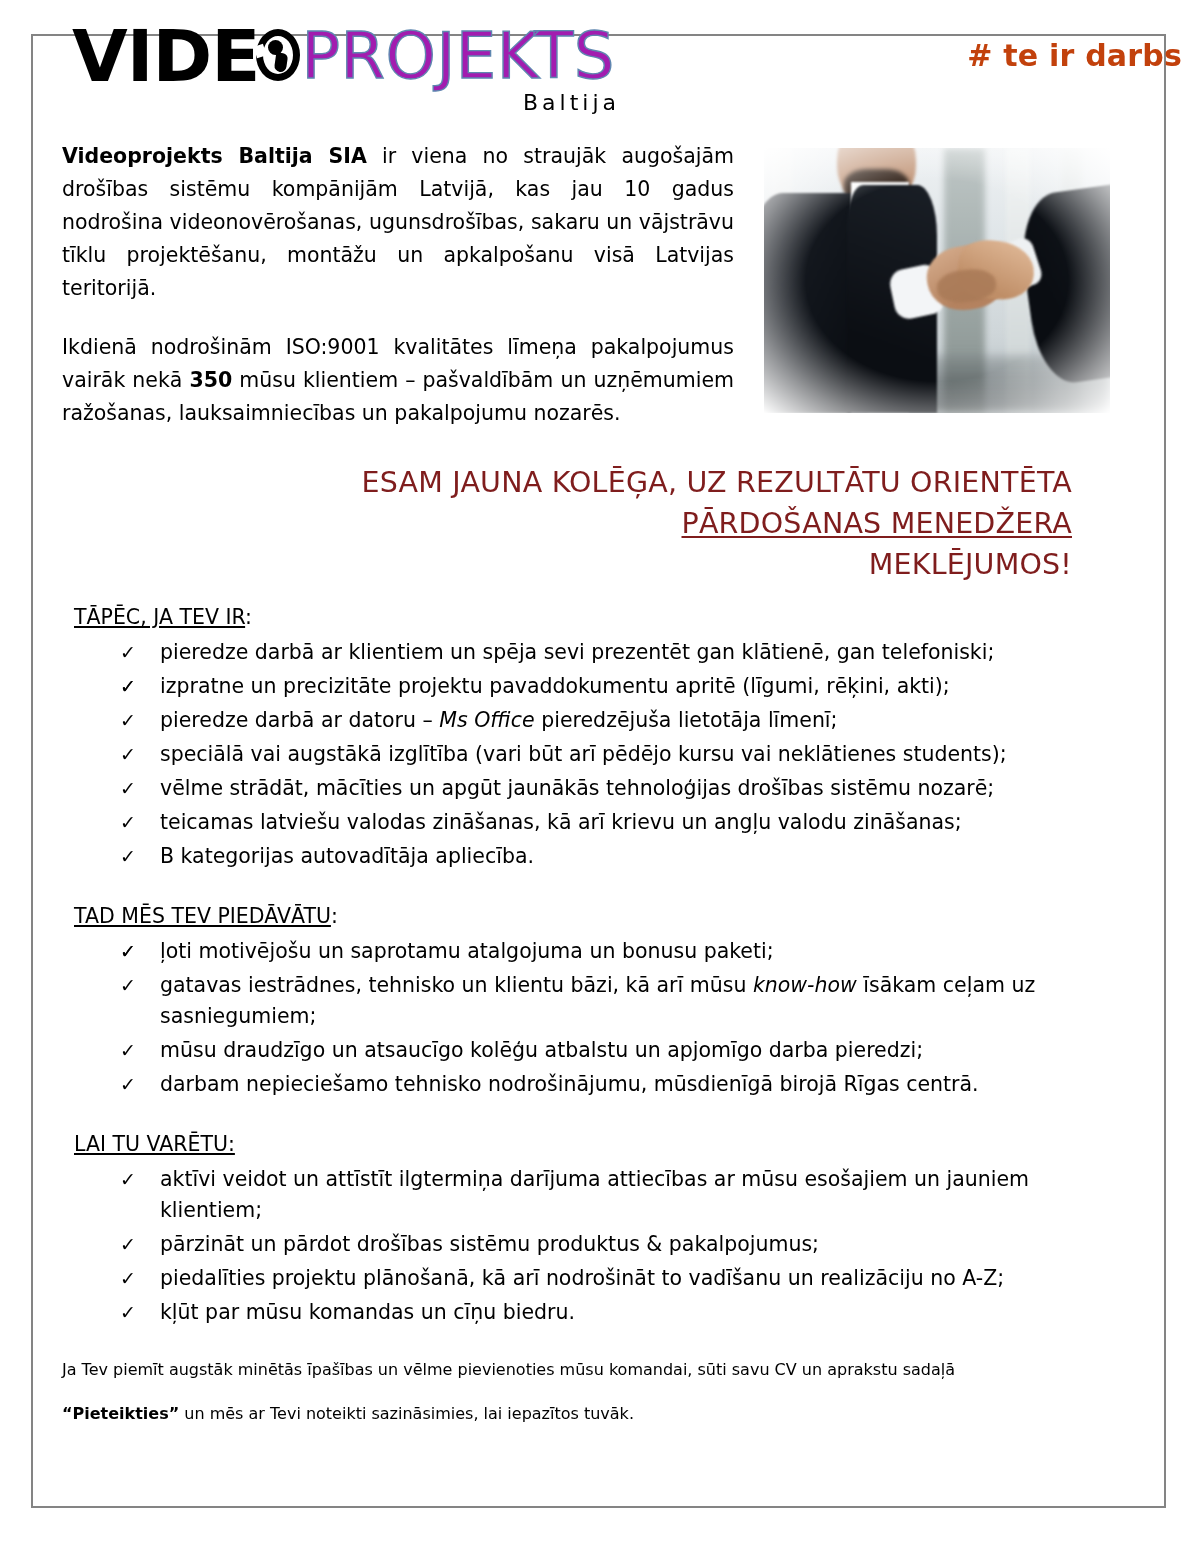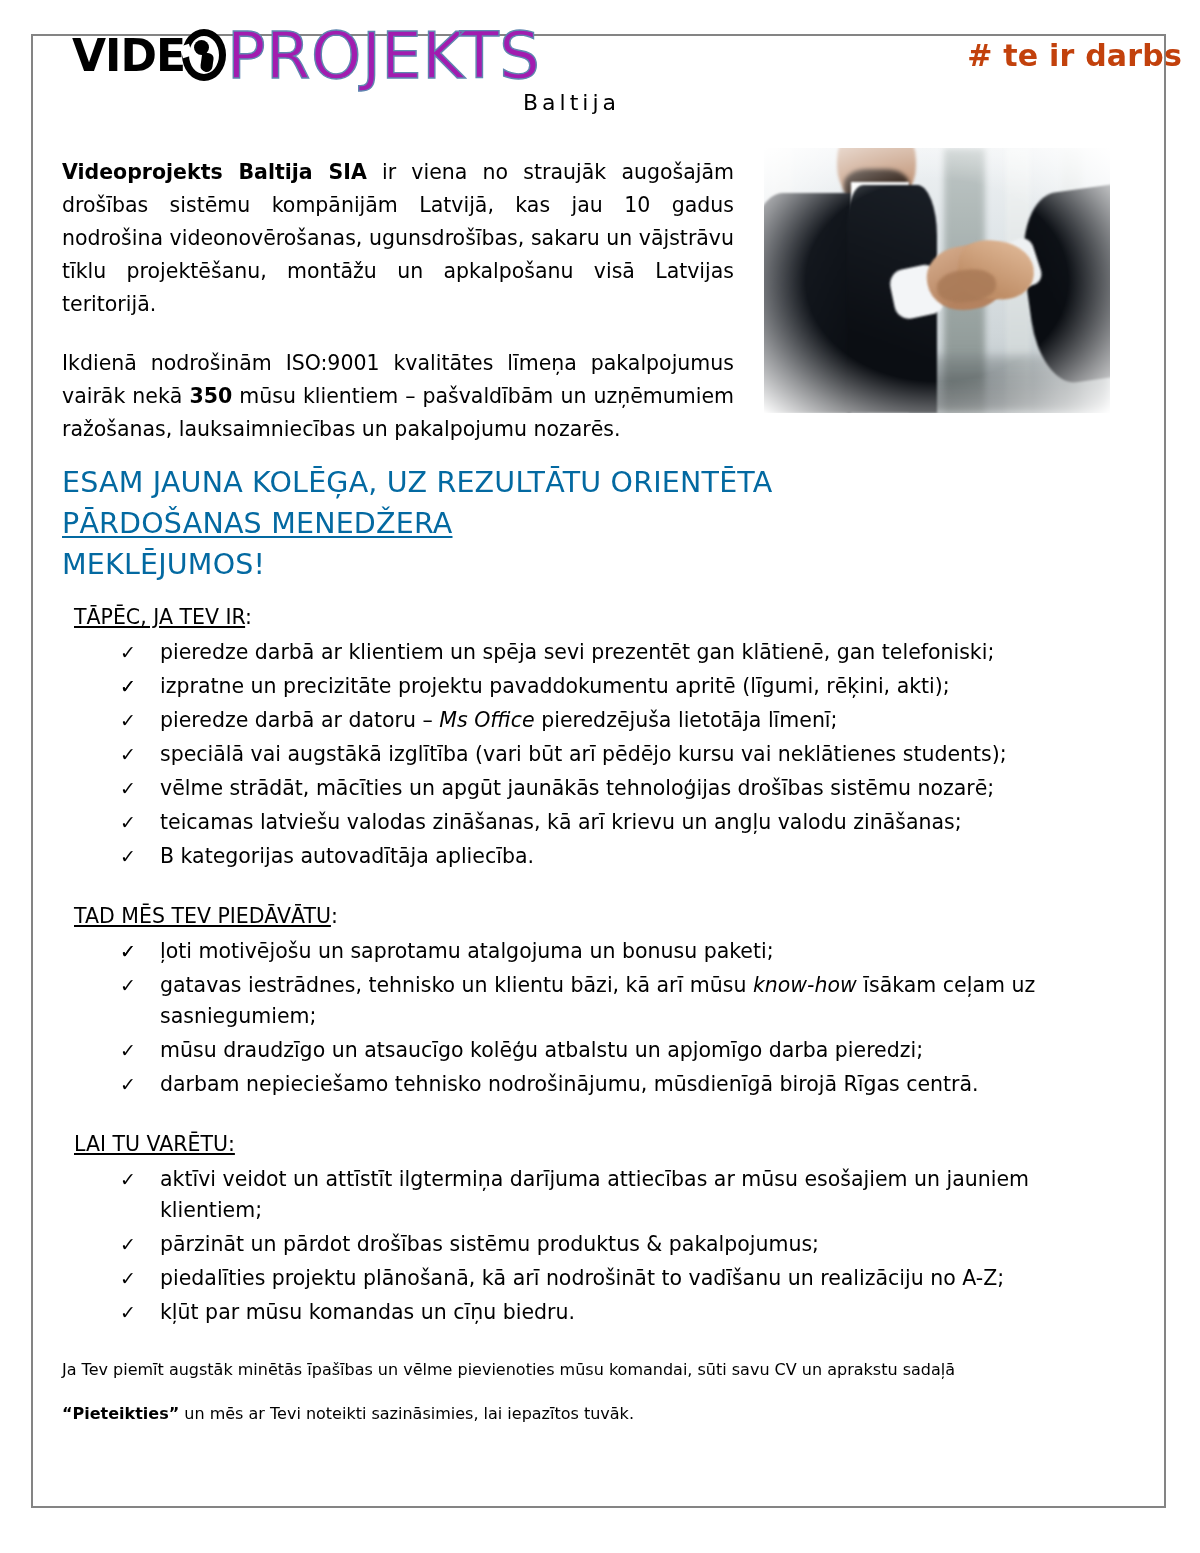--- a/index.html
+++ b/index.html
@@ -52,21 +52,21 @@
   }
   .logo-main {
     position: relative;
     height: 74px;
     white-space: nowrap;
     line-height: 74px;
   }
   .logo-video {
     font-family: "DejaVu Sans", sans-serif;
     font-weight: bold;
-    font-size: 44px;
+    font-size: 72px;
     letter-spacing: -1px;
     color: #000000;
     vertical-align: middle;
   }
   .logo-lens {
     display: inline-block;
     width: 48px;
     height: 55px;
     position: relative;
     vertical-align: middle;
@@ -142,21 +142,21 @@
     font-size: 30px;
     color: #c2410c;
     letter-spacing: 0.2px;
     white-space: nowrap;
   }
 
   
   .intro {
     position: absolute;
     left: 62px;
-    top: 156px;
+    top: 140px;
     width: 672px;
   }
   .intro p {
     margin: 0 0 26px 0;
     font-family: "DejaVu Sans", sans-serif;
     font-size: 20.5px;
     line-height: 33px;
     text-align: justify;
     text-justify: inter-word;
     color: #000000;
@@ -375,23 +375,23 @@
     background:
       radial-gradient(ellipse 72% 72% at 50% 50%, rgba(255,255,255,0) 52%, rgba(255,255,255,.55) 76%, rgba(255,255,255,1) 97%);
   }
 
   
   .headline {
     position: absolute;
     left: 62px;
     top: 462px;
     width: 1010px;
-    text-align: left;
-    font-family: "DejaVu Sans", sans-serif;
-    color: #0369a1;
+    text-align: right;
+    font-family: "DejaVu Sans", sans-serif;
+    color: #7f1d1d;
   }
   .headline .hl-line {
     font-size: 28.5px;
     line-height: 41px;
     letter-spacing: 0.2px;
     white-space: nowrap;
   }
   .headline .hl-strong {
     font-weight: normal;
     text-decoration: underline;

